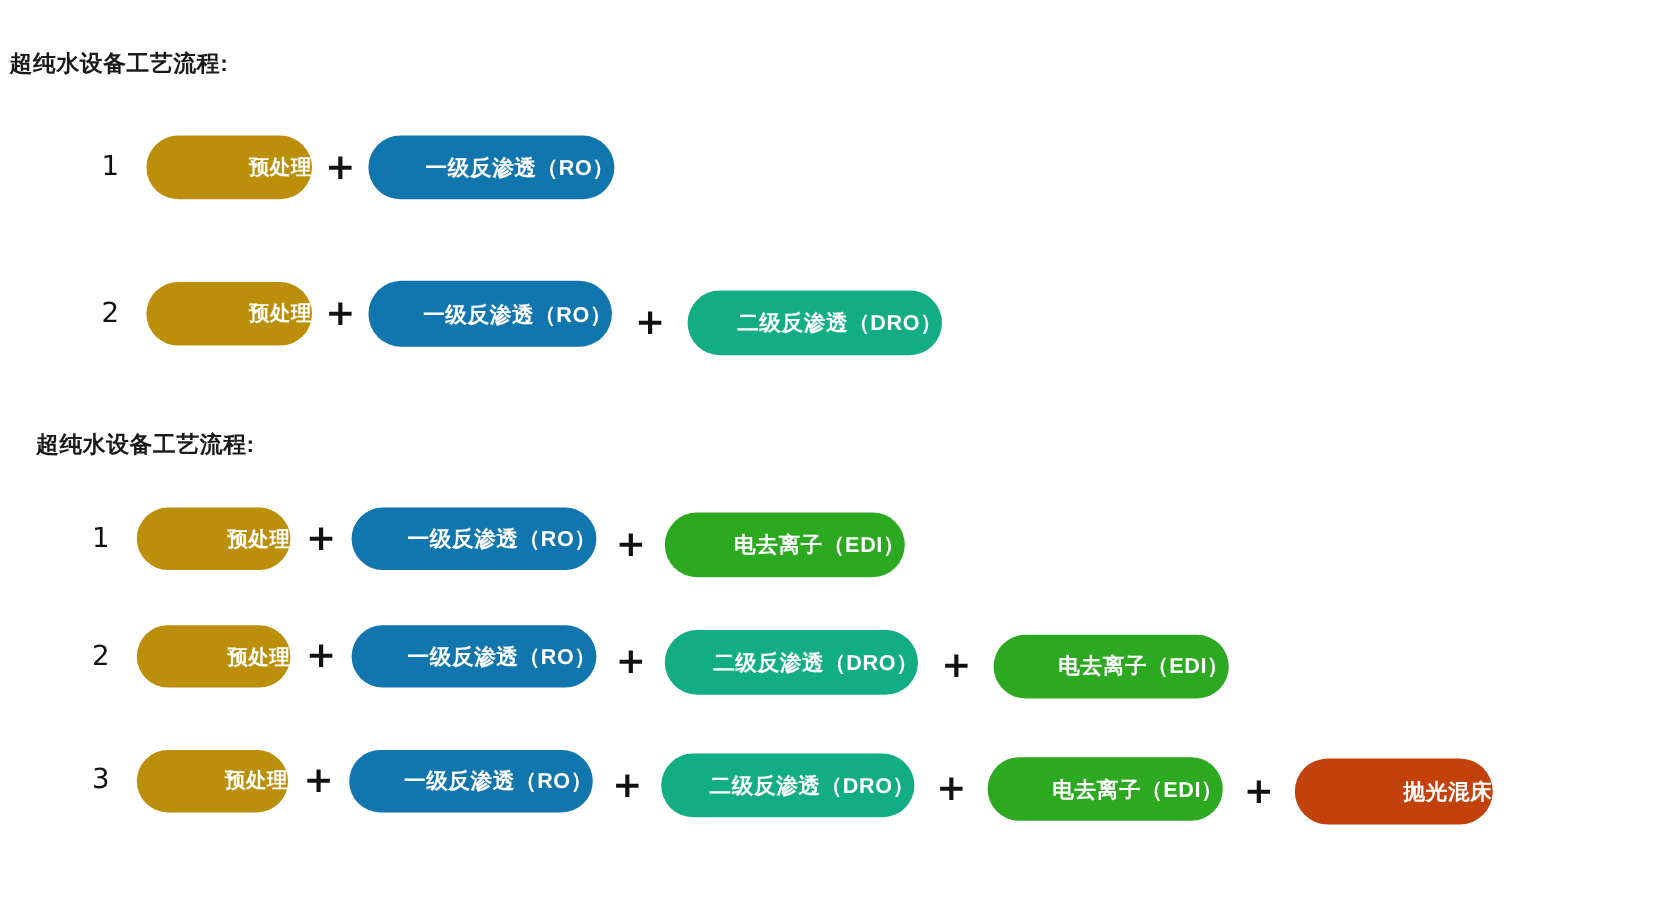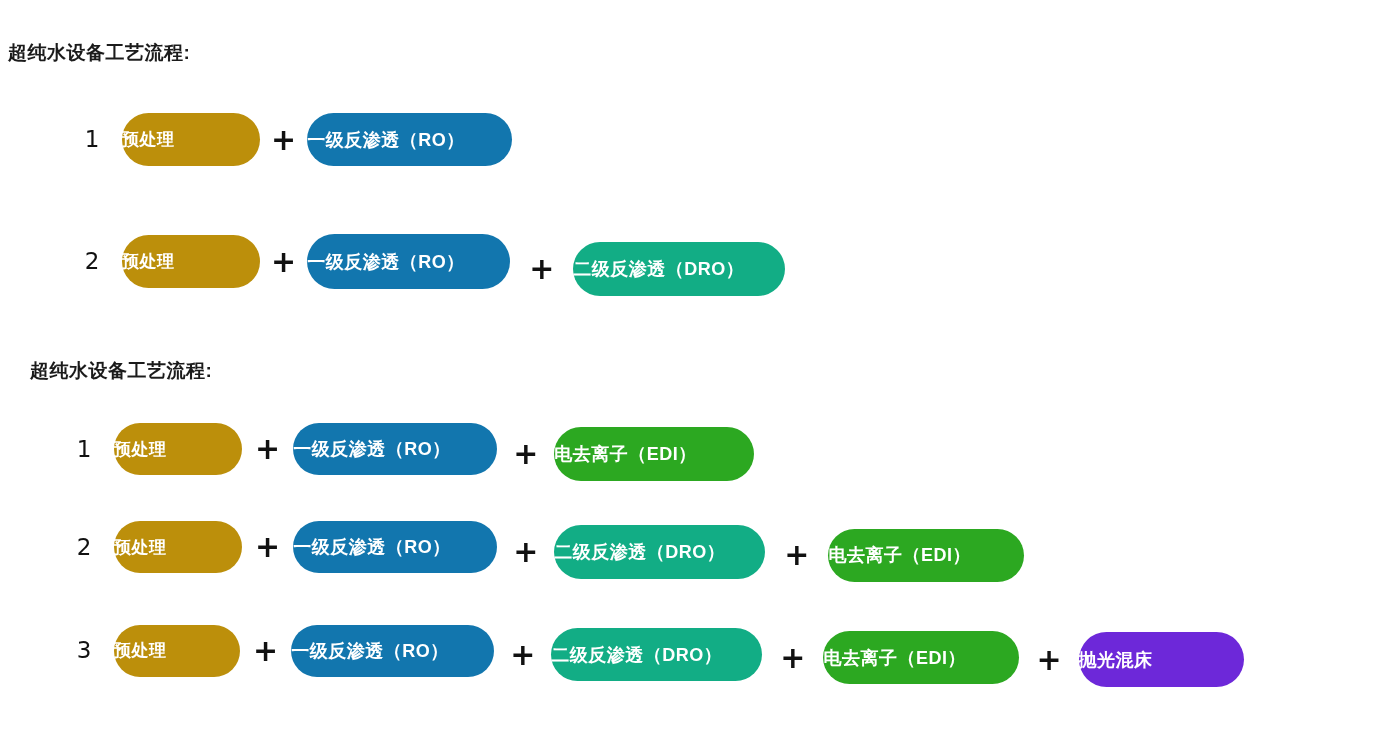--- a/index.html
+++ b/index.html
@@ -47,21 +47,21 @@
     font-weight: bold;
     color: #111111;
     line-height: 1;
     font-family: "DejaVu Sans", sans-serif;
     display: inline-block;
     padding: 0 2px;
   }
   .pill {
     display: inline-flex;
     align-items: center;
-    justify-content: flex-start;
+    justify-content: flex-end;
     border-radius: 999px;
     color: #ffffff;
     font-weight: bold;
     letter-spacing: 0.5px;
     box-sizing: border-box;
     white-space: nowrap;
   }
   .pill-label {
     display: inline-block;
     line-height: 1;
@@ -147,17 +147,17 @@
     </span>
     <span class="plus" style="margin-left:14px; margin-right:14px; position:relative; top:4px;">+</span>
     <span class="pill" style="background:#12AD85; width:211px; height:53px; font-size:18px; position:relative; top:4px;">
       <span class="pill-label">二级反渗透（DRO）</span>
     </span>
     <span class="plus" style="margin-left:16px; margin-right:16px; position:relative; top:7px;">+</span>
     <span class="pill" style="background:#2CA821; width:196px; height:53px; font-size:18px; position:relative; top:7px;">
       <span class="pill-label">电去离子（EDI）</span>
     </span>
     <span class="plus" style="margin-left:15px; margin-right:15px; position:relative; top:9px;">+</span>
-    <span class="pill" style="background:#6d28d9; width:165px; height:55px; font-size:18px; position:relative; top:9px;">
+    <span class="pill" style="background:#c2410c; width:165px; height:55px; font-size:18px; position:relative; top:9px;">
       <span class="pill-label">抛光混床</span>
     </span>
   </div>
 </div>
 
 </body></html>

